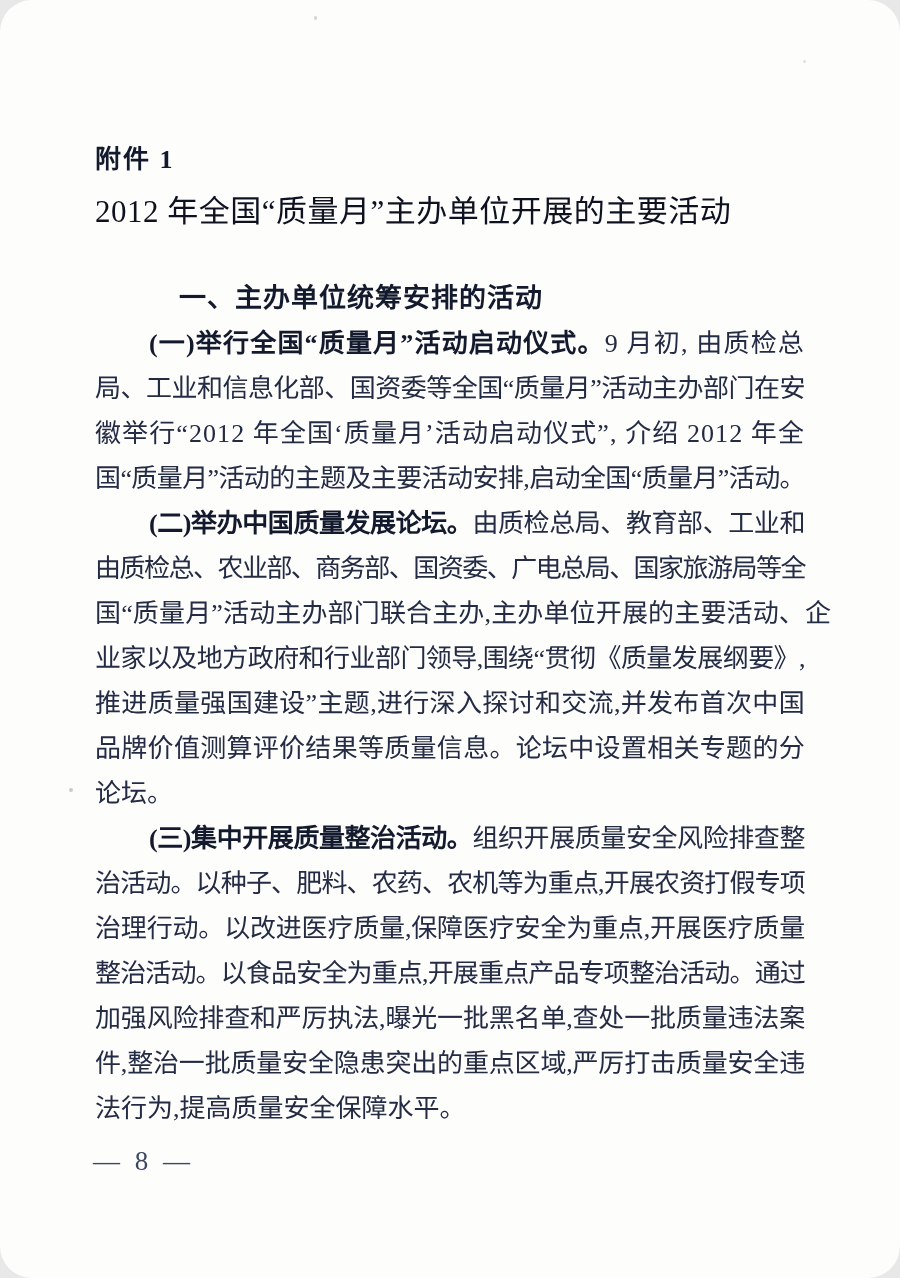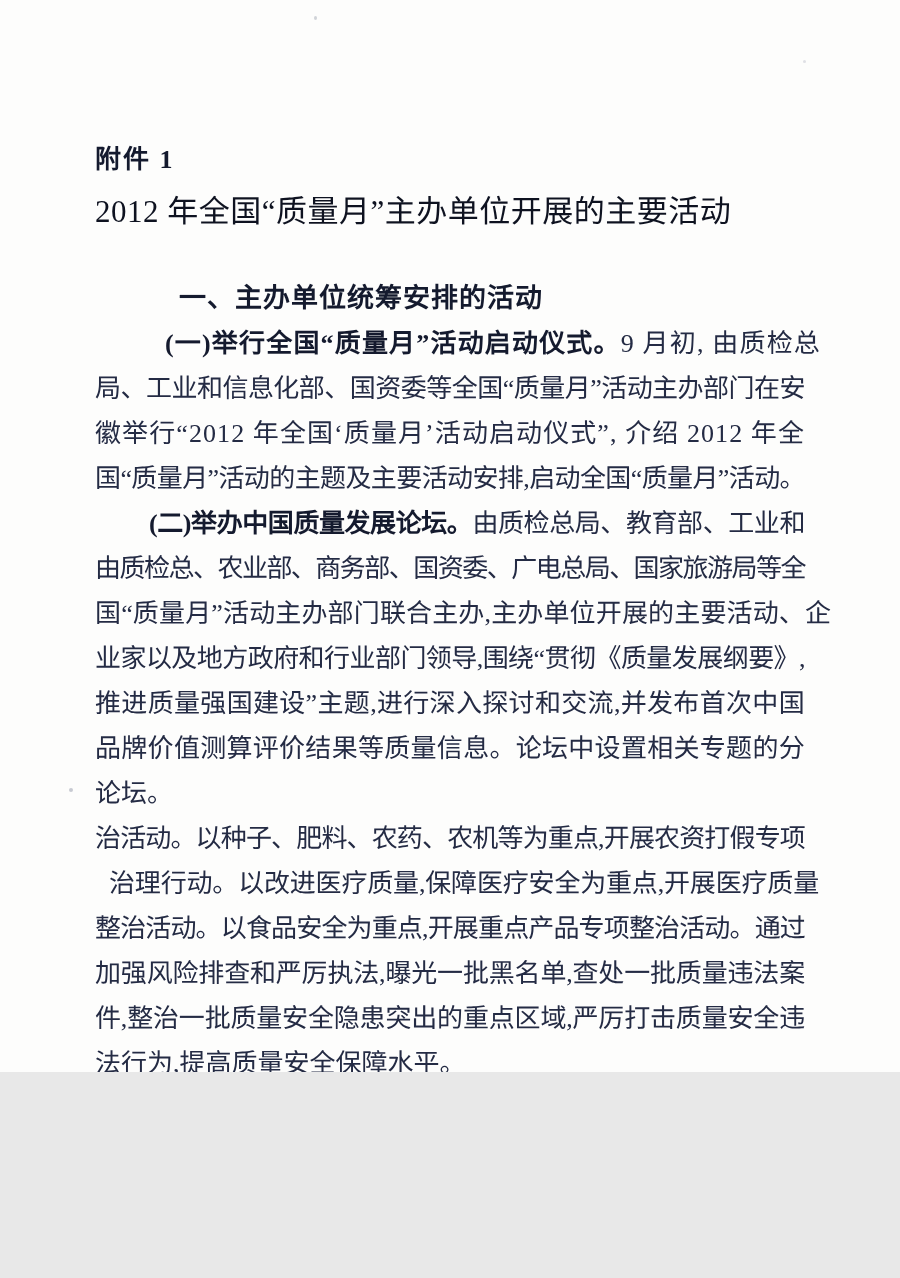--- a/index.html
+++ b/index.html
@@ -6,25 +6,26 @@
     --ink:#242b44;
     --ink-bold:#141a2e;
     --title-ink:#0e1220;
     --page-bg:#fdfdfc;
     --pagenum-ink:#3d4763;
   }
   *{margin:0;padding:0;box-sizing:border-box;}
   html,body{background:#e8e8e8;}
   .page{
     position:relative;
-    width:900px;height:1072px;
+    width:900px;height:1278px;
     background:var(--page-bg);
     overflow:hidden;
     font-family:"Liberation Serif", serif;
     color:var(--ink);
+    border-radius:32px;
   }
   .attachment{
     position:absolute;left:95px;top:138px;
     font-size:26px;font-weight:600;
     color:var(--ink-bold);
     letter-spacing:2px;
   }
   .title{
     position:absolute;left:95px;top:186px;width:710px;
     text-align:left;
@@ -76,33 +77,34 @@
   <div class="speck s1"></div>
   <div class="speck s2"></div>
   <div class="speck s3"></div>
 
   <div class="attachment">附件 1</div>
 
   <h1 class="title">2012 年全国“质量月”主办单位开展的主要活动</h1>
 
   <div class="body-lines">
       <div class="line indent heading"><span class="content"><span class="lead">一、主办单位统筹安排的活动</span></span></div>
-      <div class="line indent"><span class="content" style="letter-spacing: 1.1778px; margin-left: 16px;"><span class="lead">(一)举行全国“质量月”活动启动仪式。</span><span>9 月初, 由质检总</span></span></div>
+      <div class="line indent"><span class="content" style="letter-spacing: 1.1778px;"><span class="lead">(一)举行全国“质量月”活动启动仪式。</span><span>9 月初, 由质检总</span></span></div>
       <div class="line"><span class="content" style="letter-spacing: -0.520474px;"><span>局、工业和信息化部、国资委等全国“质量月”活动主办部门在安</span></span></div>
       <div class="line"><span class="content" style="letter-spacing: 1.08594px;"><span>徽举行“2012 年全国‘质量月’活动启动仪式”, 介绍 2012 年全</span></span></div>
       <div class="line"><span class="content" style="letter-spacing: -0.602319px; text-align: right;"><span>国“质量月”活动的主题及主要活动安排,启动全国“质量月”活动。</span></span></div>
       <div class="line indent"><span class="content" style="letter-spacing: -0.420139px;"><span class="lead">(二)举办中国质量发展论坛。</span><span>由质检总局、教育部、工业和</span></span></div>
       <div class="line"><span class="content" style="letter-spacing: -1.51778px;"><span>由质检总、农业部、商务部、国资委、广电总局、国家旅游局等全</span></span></div>
       <div class="line"><span class="content" style="letter-spacing: 0.15194px;"><span>国“质量月”活动主办部门联合主办,主办单位开展的主要活动、企</span></span></div>
       <div class="line"><span class="content" style="letter-spacing: -0.551562px;"><span>业家以及地方政府和行业部门领导,围绕“贯彻《质量发展纲要》,</span></span></div>
       <div class="line"><span class="content" style="letter-spacing: 0.32597px;"><span>推进质量强国建设”主题,进行深入探讨和交流,并发布首次中国</span></span></div>
       <div class="line"><span class="content" style="letter-spacing: 0.295718px;"><span>品牌价值测算评价结果等质量信息。论坛中设置相关专题的分</span></span></div>
       <div class="line"><span class="content"><span>论坛。</span></span></div>
+      <div class="line indent"><span class="content" style="letter-spacing: -0.420139px;"><span class="lead">(三)集中开展质量整治活动。</span><span>组织开展质量安全风险排查整</span></span></div>
       <div class="line"><span class="content" style="letter-spacing: -0.845366px;"><span>治活动。以种子、肥料、农药、农机等为重点,开展农资打假专项</span></span></div>
-      <div class="line"><span class="content" style="letter-spacing: -0.172953px; margin-left: 14px;"><span>治理行动。以改进医疗质量,保障医疗安全为重点,开展医疗质量</span></span></div>
+      <div class="line"><span class="content" style="letter-spacing: -0.172953px;"><span>治理行动。以改进医疗质量,保障医疗安全为重点,开展医疗质量</span></span></div>
       <div class="line"><span class="content" style="letter-spacing: -0.845366px;"><span>整治活动。以食品安全为重点,开展重点产品专项整治活动。通过</span></span></div>
       <div class="line"><span class="content" style="letter-spacing: -0.172953px;"><span>加强风险排查和严厉执法,曝光一批黑名单,查处一批质量违法案</span></span></div>
       <div class="line"><span class="content" style="letter-spacing: -0.172953px;"><span>件,整治一批质量安全隐患突出的重点区域,严厉打击质量安全违</span></span></div>
       <div class="line"><span class="content"><span>法行为,提高质量安全保障水平。</span></span></div>
     </div>
 
   <div class="page-number">— 8 —</div>
 </div>
 
 </body></html>

